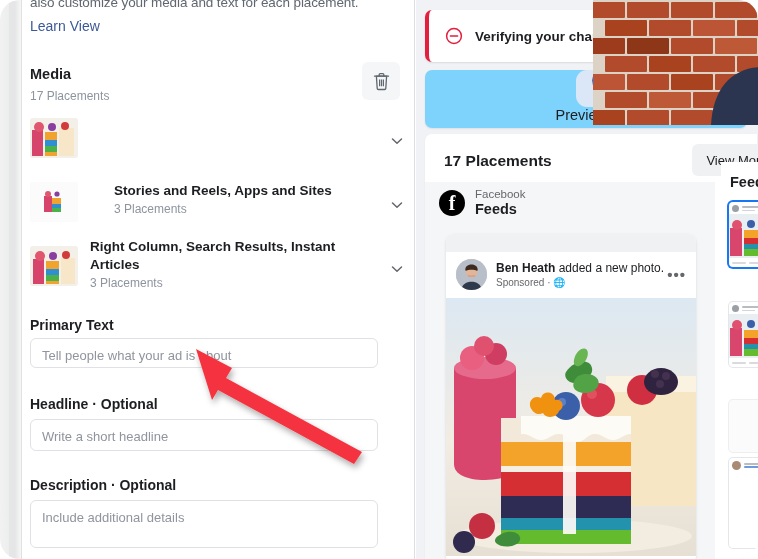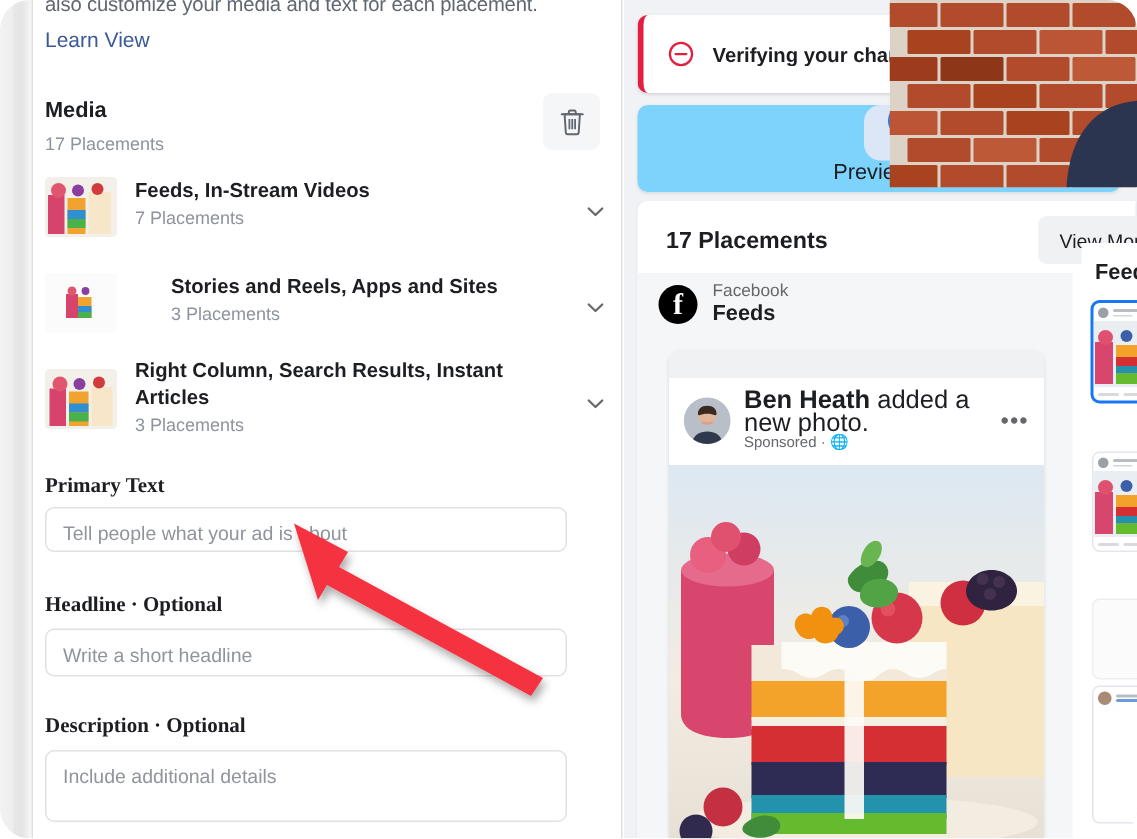--- a/index.html
+++ b/index.html
@@ -71,21 +71,21 @@
   .pl-name {
     font-size:13.5px; font-weight:bold; color:#1c1e21; line-height:18px;
   }
   .pl-count { font-size:12px; color:#8d949e; margin-top:2px; }
   .chev {
     position:absolute; right:4px; width:14px; height:14px;
   }
 
   .field-label {
     position:absolute; left:8px;
-    font-size:14px; font-weight:bold; color:#1c1e21;font-family:Liberation Serif, serif;
+    font-size:14px; font-weight:bold; color:#1c1e21;
   }
   .input-box {
     position:absolute; left:8px; width:348px;
     border:1px solid #dfe1e5; border-radius:6px;
     background:#ffffff;
     font-size:13px; color:#90949c;
     padding:9px 11px;
   }
 
   
@@ -160,21 +160,21 @@
     background:#ffffff; border-radius:8px;
     box-shadow:0 1px 3px rgba(0,0,0,0.12); overflow:hidden;
   }
   .ad-card-topstrip { height:18px; background:#f0f1f3; }
   .ad-poster { display:flex; align-items:center; padding:7px 10px 8px 10px; }
   .ad-avatar {
     width:31px; height:31px; border-radius:50%; overflow:hidden; flex:0 0 31px;
     position:relative; background:#c7ccd4;
   }
   .ad-poster-txt { margin-left:9px; flex:1; }
-  .ad-name { font-size:17px; color:#1c1e21; line-height:15px; }
+  .ad-name { font-size:12px; color:#1c1e21; line-height:15px; }
   .ad-name b { font-weight:bold; }
   .ad-sponsored { font-size:10px; color:#65676b; line-height:13px; }
   .dots { color:#65676b; font-size:15px; letter-spacing:1px; font-weight:bold; }
   .ad-image { width:100%; height:258px; position:relative; overflow:hidden; }
 
   
   .cake { position:absolute; inset:0; overflow:hidden; }
 
   
   .thumb-rail {
@@ -246,24 +246,20 @@
           <rect width="48" height="40" fill="#f3efe9"></rect>
           <rect x="2" y="12" width="11" height="26" fill="#d6436b"></rect>
           <rect x="15" y="14" width="12" height="24" fill="#f0a32e"></rect>
           <rect x="15" y="22" width="12" height="6" fill="#2f8fd0"></rect>
           <rect x="15" y="28" width="12" height="6" fill="#4bb24b"></rect>
           <rect x="29" y="10" width="15" height="28" fill="#f7e7c8"></rect>
           <circle cx="9" cy="9" r="5" fill="#e0566f"></circle>
           <circle cx="22" cy="9" r="4" fill="#8a3fa0"></circle>
           <circle cx="35" cy="8" r="4" fill="#d23b3b"></circle>
         </svg>
-      </div>
-      <div class="pl-text">
-        <div class="pl-name">Feeds, In-Stream Videos</div>
-        <div class="pl-count">7 Placements</div>
       </div>
       <svg class="chev" style="top:16px;" viewBox="0 0 14 14">
         <path d="M2.5 5l4.5 4.3L11.5 5" stroke="#65676b" stroke-width="1.5" fill="none" stroke-linecap="round" stroke-linejoin="round"></path>
       </svg>
     </div>
 
     <div class="placement-row" style="top:182px;gap:24px;">
       <div class="pl-thumb">
         <svg class="inner" viewBox="0 0 48 40" preserveAspectRatio="none">
           <rect width="48" height="40" fill="#fbfbfb"></rect>

